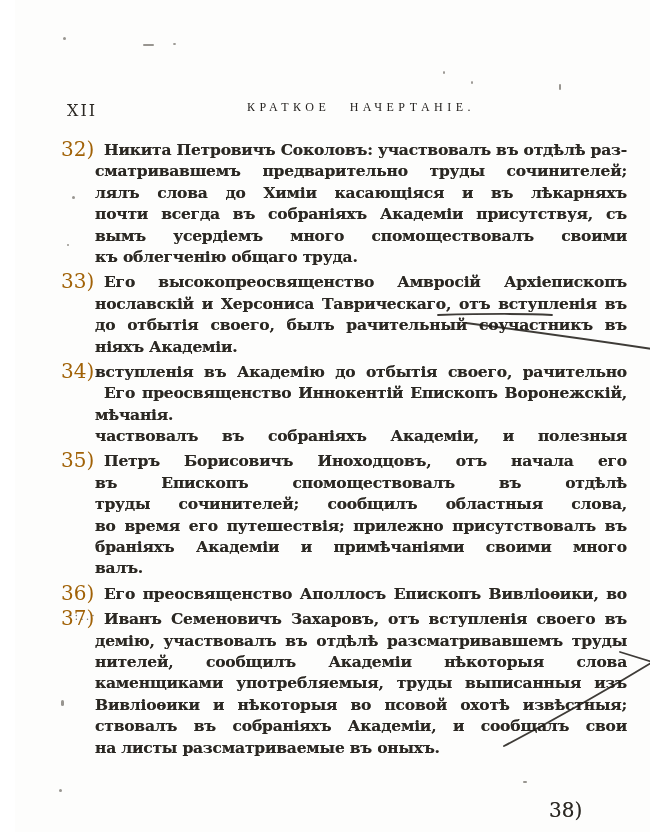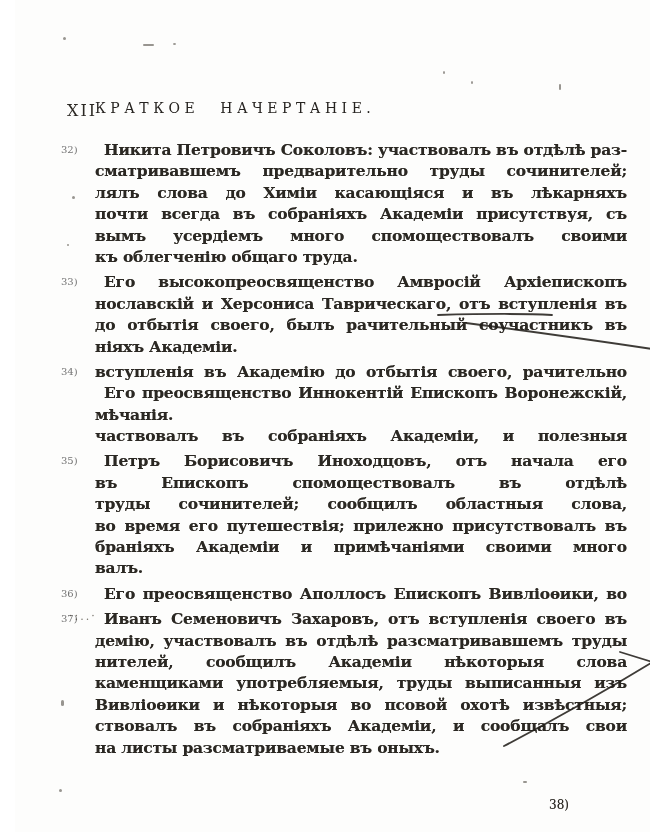--- a/index.html
+++ b/index.html
@@ -25,63 +25,64 @@
     top: 101px;
     font-size: 16px;
     letter-spacing: 2px;
     color: #2b2823;
   }
   .running-head {
     position: absolute;
     left: 80px;
     top: 100px;
     width: 532px;
-    text-align: left;
-    font-size: 14px;
+    text-align: center;
+    font-size: 12px;
     letter-spacing: 4.5px;
     word-spacing: 12px;
     white-space: nowrap;
     color: #262320;
+    font-family: Liberation Serif, serif;
   }
   .text-block {
     position: absolute;
     left: 80px;
     top: 139px;
     width: 532px;
   }
   .entry {
     position: relative;
     margin-bottom: 4px;
   }
   .entry-number {
     position: absolute;
     left: -34px;
     top: 0;
-    font-size: 10px;
+    font-size: 20px;
     line-height: 21.4px;
-    color: #737373;
+    color: #a16207;
   }
   .line {
     font-size: 15.5px;
     line-height: 21.4px;
     height: 21.4px;
     letter-spacing: -0.2px;
     text-align: justify;
     text-align-last: justify;
     overflow: hidden;
     text-shadow: 0 0 0.4px rgba(40,36,30,0.55);
     font-weight: bold;
   }
   .line.first { text-indent: 9px; }
   .line.last { text-align-last: left; }
   .catchword {
     position: absolute;
     left: 534px;
     top: 798px;
-    font-size: 12px;
+    font-size: 20px;
     color: #2b2823;
     text-shadow: 0 0 0.4px rgba(40,36,30,0.55);
   }
   .pen-strokes {
     position: absolute;
     left: 0; top: 0;
     width: 650px;
     height: 832px;
     pointer-events: none;
   }

